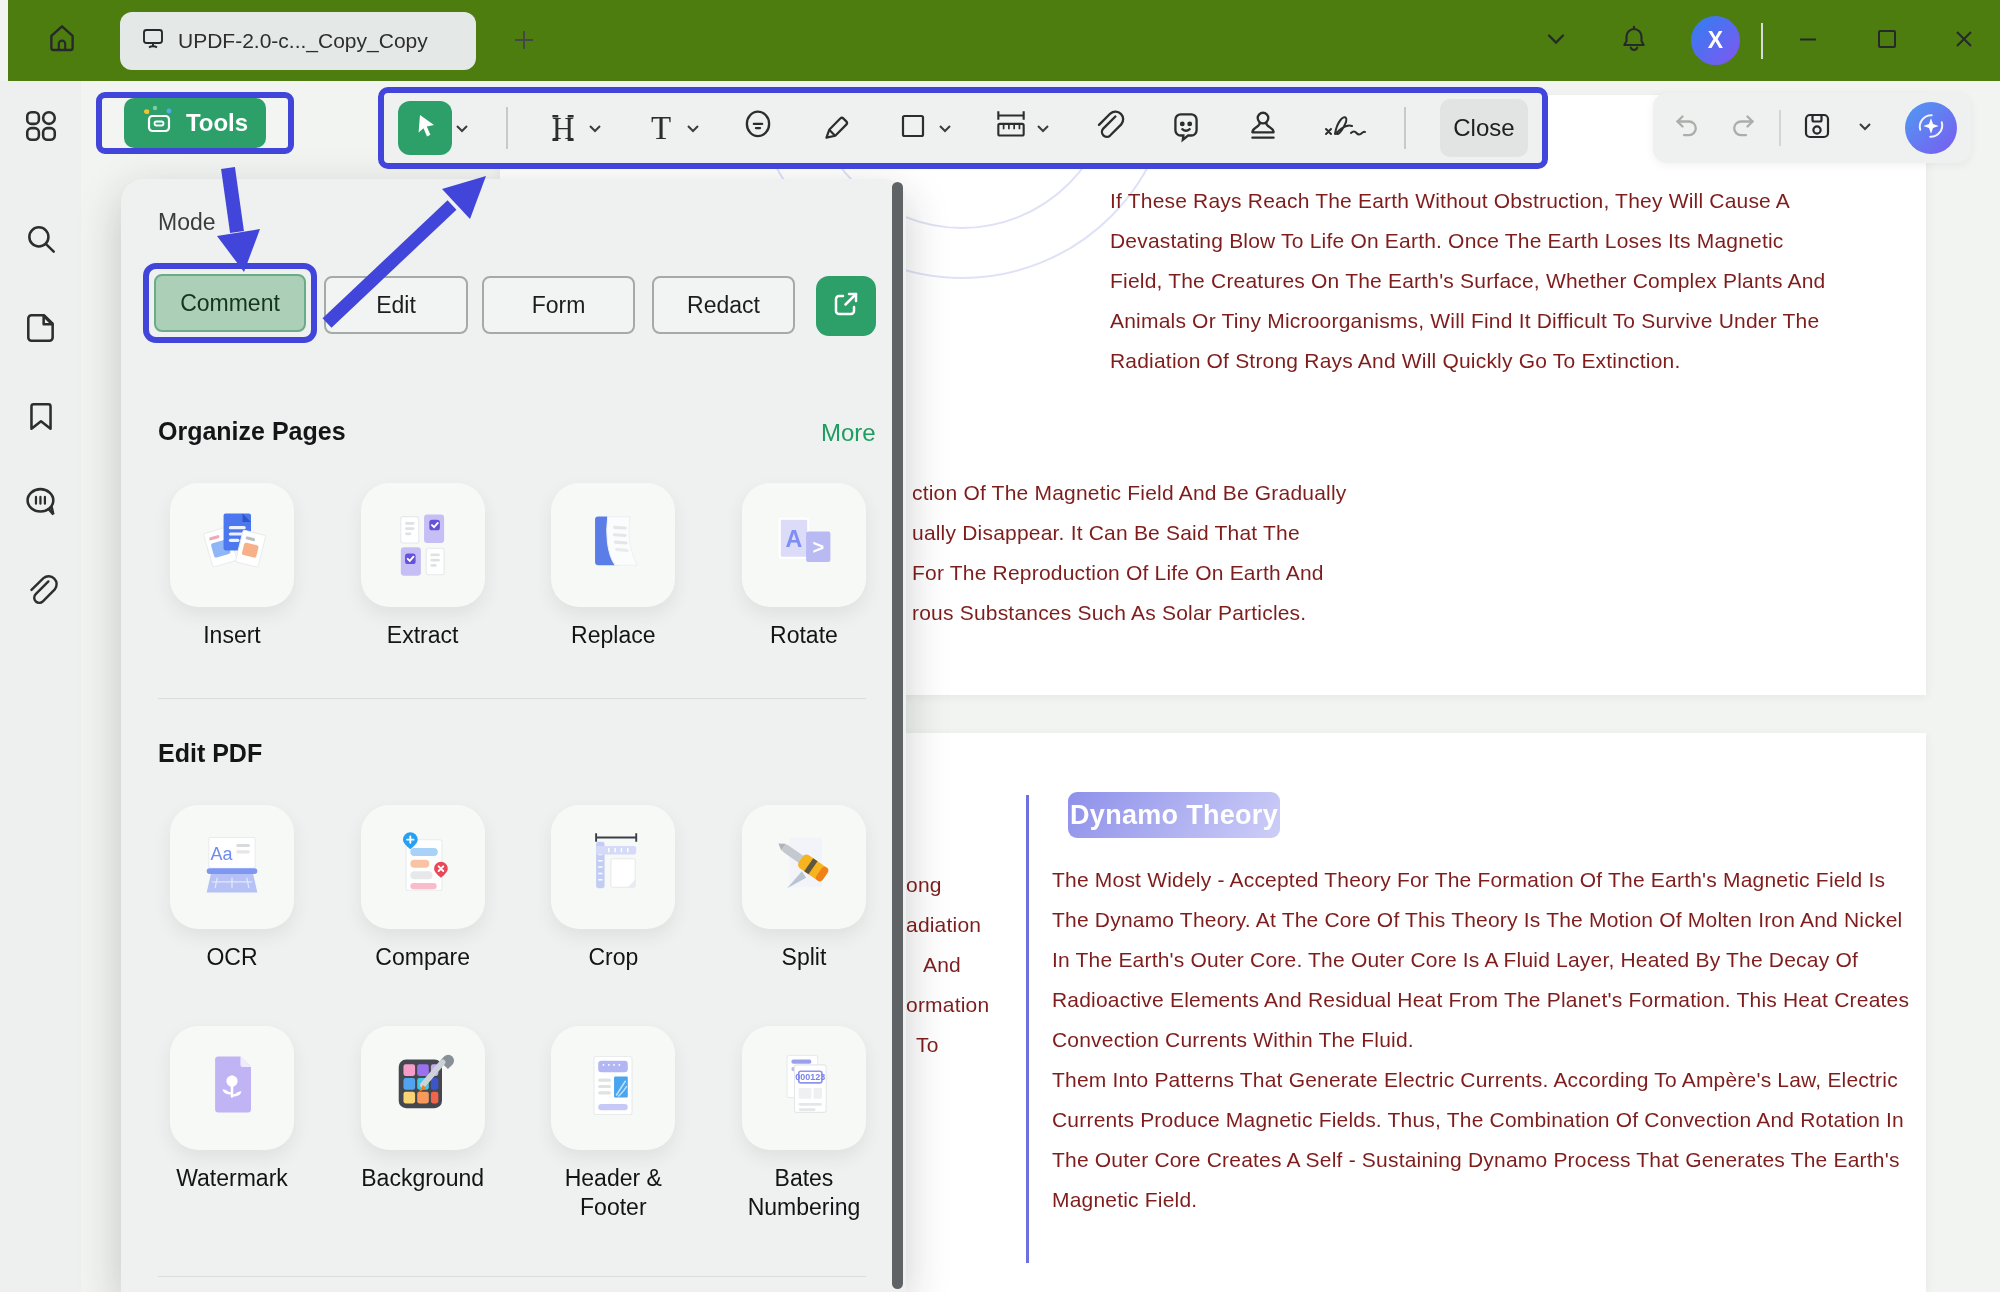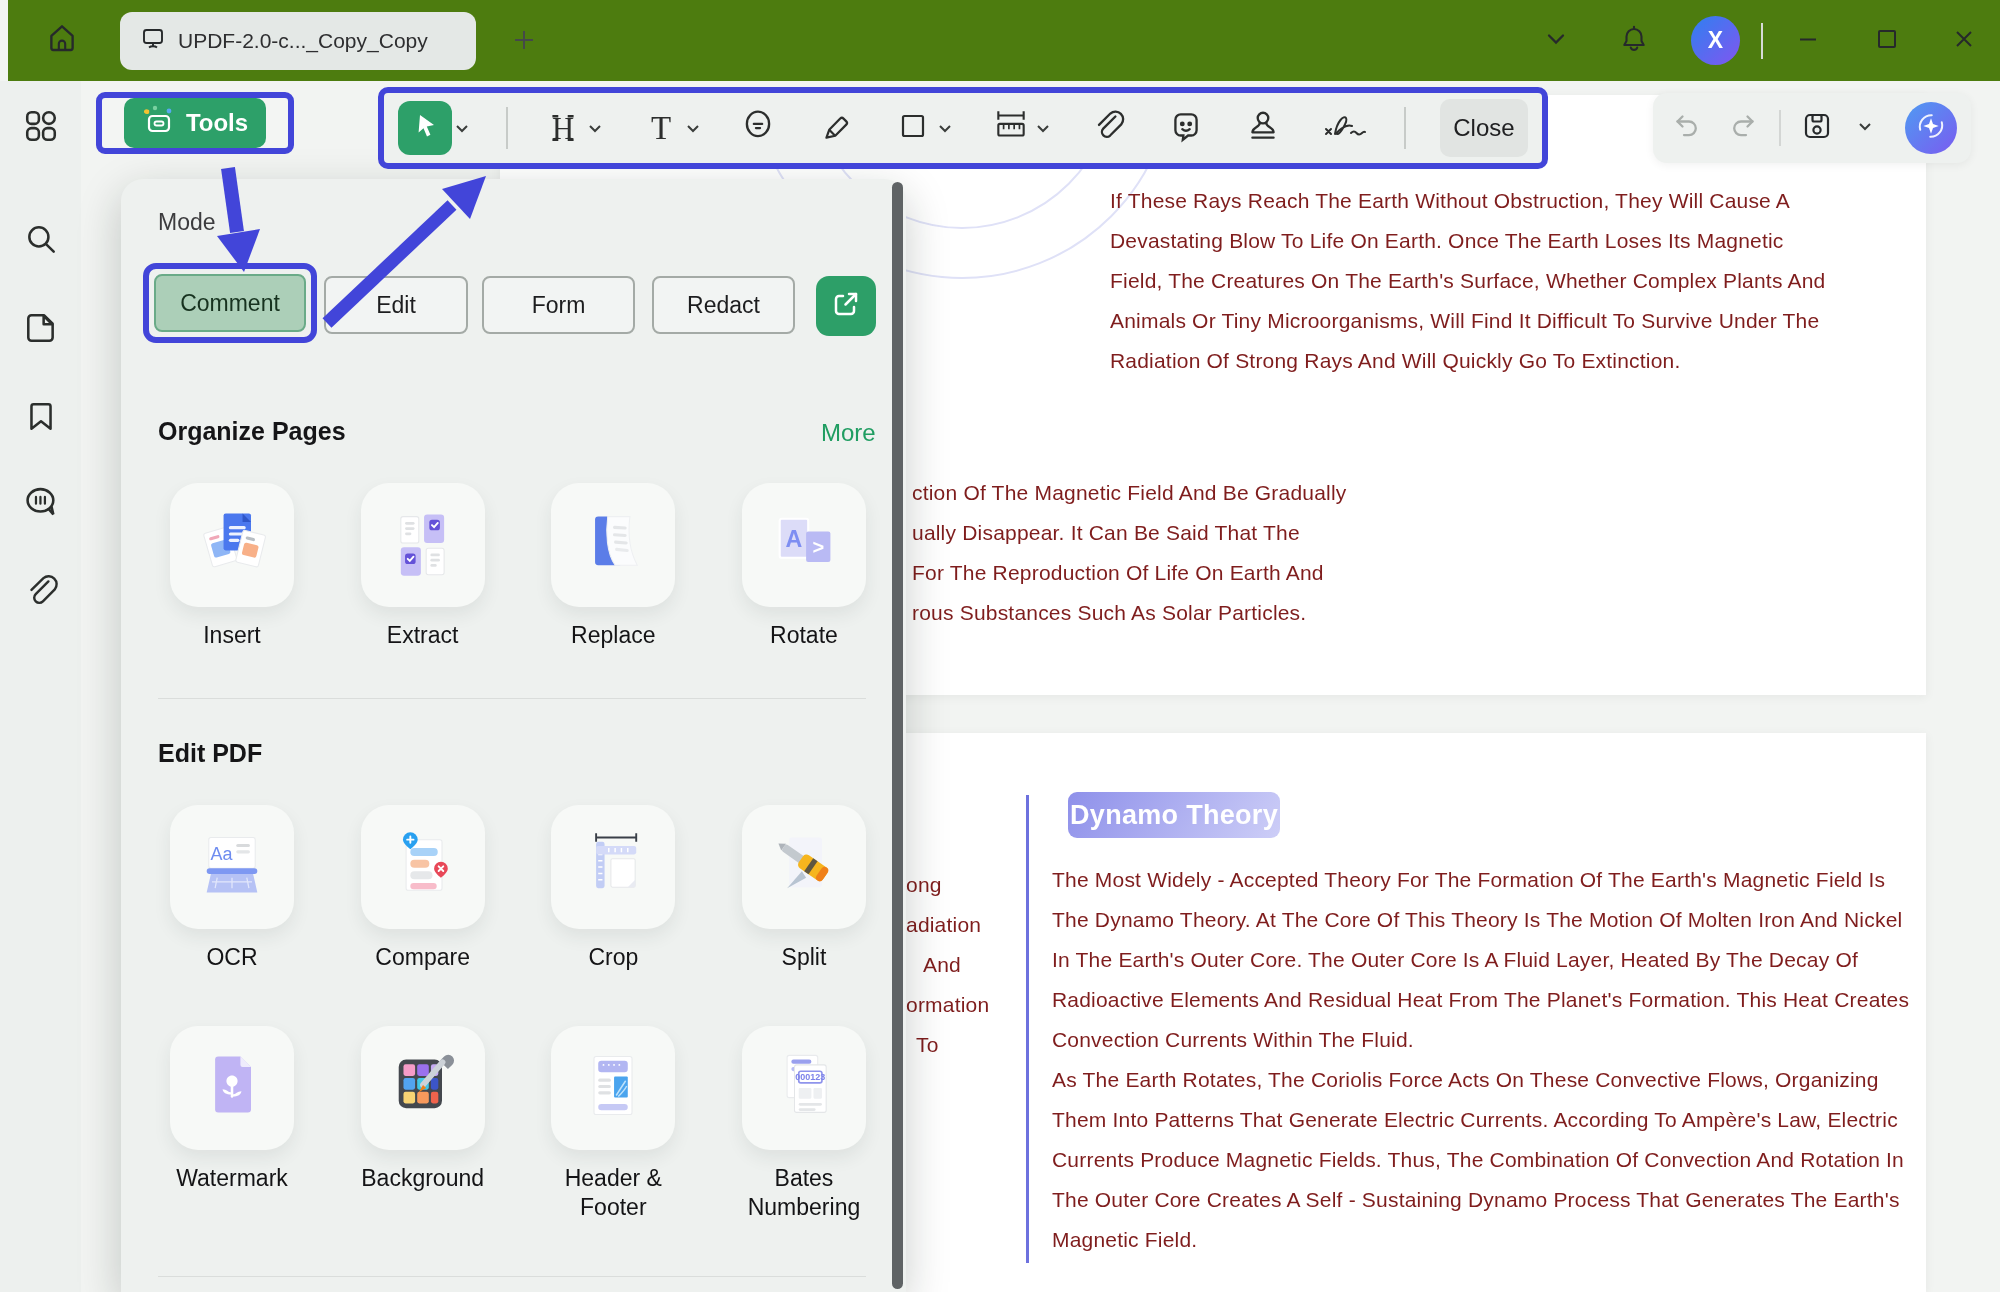--- a/index.html
+++ b/index.html
@@ -246,21 +246,20 @@
     <div id="p2-vline"></div>
     <div id="p2-badge">
       <span>Dynamo Theory</span>
     </div>
     <div id="p2-para">
       <div class="doc-line">The Most Widely - Accepted Theory For The Formation Of The Earth's Magnetic Field Is</div>
       <div class="doc-line">The Dynamo Theory. At The Core Of This Theory Is The Motion Of Molten Iron And Nickel</div>
       <div class="doc-line">In The Earth's Outer Core. The Outer Core Is A Fluid Layer, Heated By The Decay Of</div>
       <div class="doc-line">Radioactive Elements And Residual Heat From The Planet's Formation. This Heat Creates</div>
       <div class="doc-line">Convection Currents Within The Fluid.</div>
-      <div class="doc-line">As The Earth Rotates, The Coriolis Force Acts On These Convective Flows, Organizing</div>
       <div class="doc-line">Them Into Patterns That Generate Electric Currents. According To Ampère's Law, Electric</div>
       <div class="doc-line">Currents Produce Magnetic Fields. Thus, The Combination Of Convection And Rotation In</div>
       <div class="doc-line">The Outer Core Creates A Self - Sustaining Dynamo Process That Generates The Earth's</div>
       <div class="doc-line">Magnetic Field.</div>
     </div>
     <div id="p2-clip">
       <div class="doc-line">ong</div>
       <div class="doc-line">adiation</div>
       <div class="doc-line" style="padding-left:17px">And</div>
       <div class="doc-line">ormation</div>

